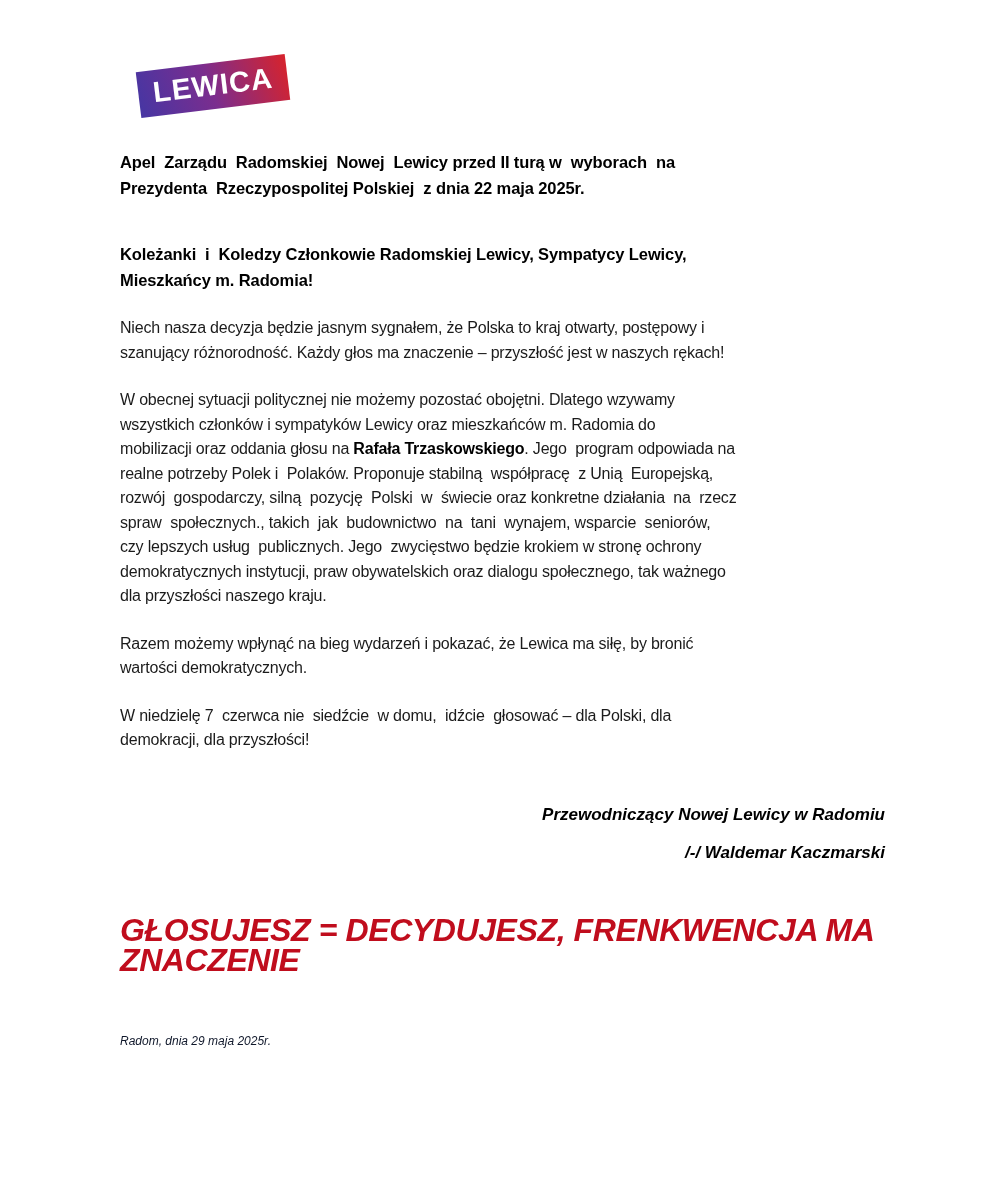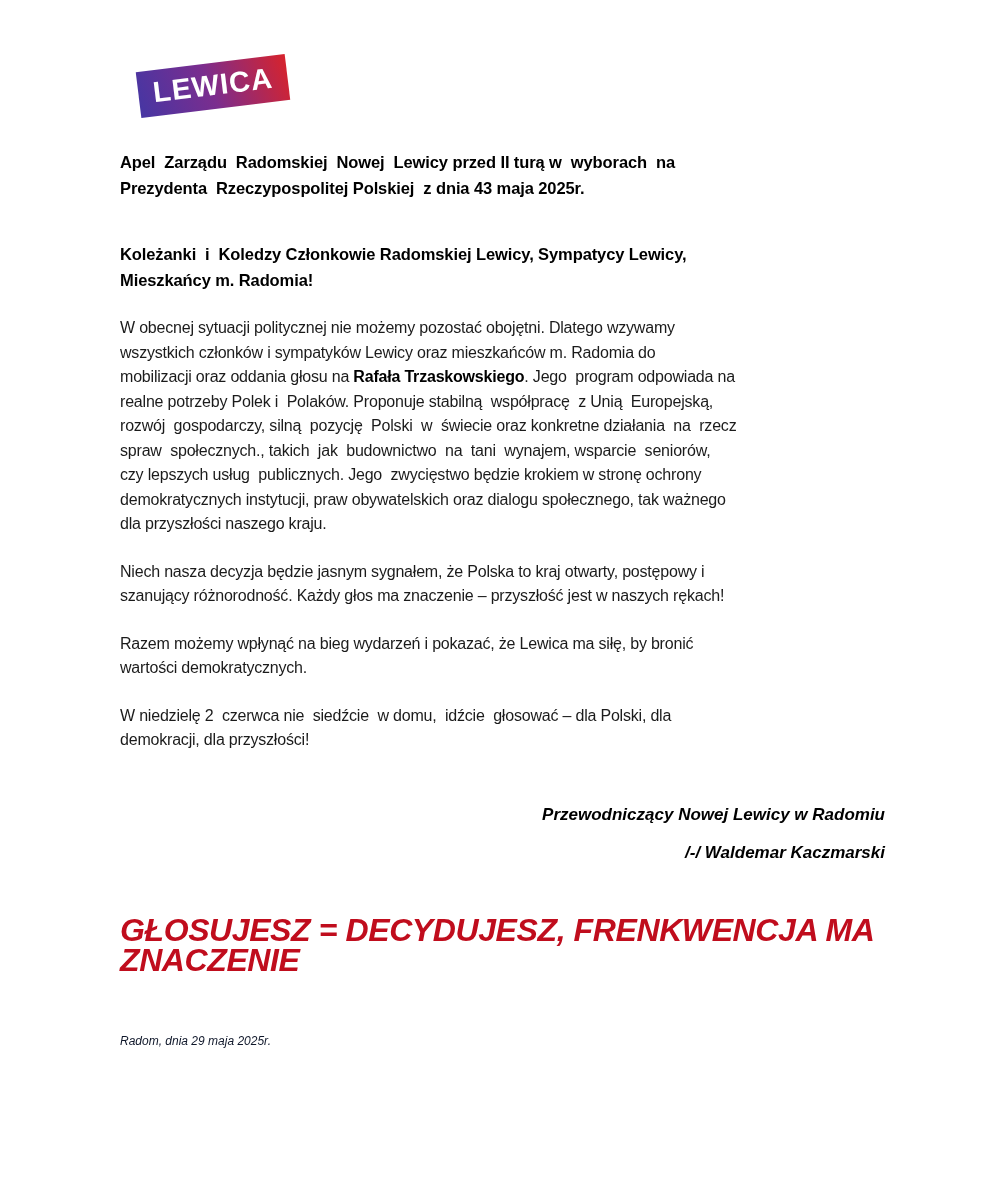--- a/index.html
+++ b/index.html
@@ -93,43 +93,43 @@
 </head>
 <body>
 
 <div class="page">
 
   <div class="logo" style="background: linear-gradient(75deg, rgb(70, 54, 163) 0%, rgb(123, 45, 142) 48%, rgb(215, 35, 44) 100%);">
     <span class="logo-text">LEWICA</span>
   </div>
 
   <div class="heading pre">Apel  Zarządu  Radomskiej  Nowej  Lewicy przed II turą w  wyborach  na
-Prezydenta  Rzeczypospolitej Polskiej  z dnia 43 maja 2025r.</div>
+Prezydenta  Rzeczypospolitej Polskiej  z dnia 22 maja 2025r.</div>
 
   <div class="salutation pre">Koleżanki  i  Koledzy Członkowie Radomskiej Lewicy, Sympatycy Lewicy,
 Mieszkańcy m. Radomia!</div>
 
+
+  <p class="para pre">Niech nasza decyzja będzie jasnym sygnałem, że Polska to kraj otwarty, postępowy i
+szanujący różnorodność. Każdy głos ma znaczenie – przyszłość jest w naszych rękach!</p>
 
   <p class="para pre"><span>W obecnej sytuacji politycznej nie możemy pozostać obojętni. Dlatego wzywamy
 wszystkich członków i sympatyków Lewicy oraz mieszkańców m. Radomia do
 mobilizacji oraz oddania głosu na </span><b>Rafała Trzaskowskiego</b><span>. Jego  program odpowiada na
 realne potrzeby Polek i  Polaków. Proponuje stabilną  współpracę  z Unią  Europejską,
 rozwój  gospodarczy, silną  pozycję  Polski  w  świecie oraz konkretne działania  na  rzecz
 spraw  społecznych., takich  jak  budownictwo  na  tani  wynajem, wsparcie  seniorów,
 czy lepszych usług  publicznych. Jego  zwycięstwo będzie krokiem w stronę ochrony
 demokratycznych instytucji, praw obywatelskich oraz dialogu społecznego, tak ważnego
 dla przyszłości naszego kraju.</span></p>
 
-  <p class="para pre">Niech nasza decyzja będzie jasnym sygnałem, że Polska to kraj otwarty, postępowy i
-szanujący różnorodność. Każdy głos ma znaczenie – przyszłość jest w naszych rękach!</p>
-
   <p class="para pre">Razem możemy wpłynąć na bieg wydarzeń i pokazać, że Lewica ma siłę, by bronić
 wartości demokratycznych.</p>
 
-  <p class="para pre">W niedzielę 2  czerwca nie  siedźcie  w domu,  idźcie  głosować – dla Polski, dla
+  <p class="para pre">W niedzielę 7  czerwca nie  siedźcie  w domu,  idźcie  głosować – dla Polski, dla
 demokracji, dla przyszłości!</p>
 
   <div class="signature">
     <p class="sig-role">Przewodniczący Nowej Lewicy w Radomiu</p>
     <p class="sig-name">/-/ Waldemar Kaczmarski</p>
   </div>
 
   <div class="slogan" style="color: rgb(192, 13, 29);">GŁOSUJESZ = DECYDUJESZ, FRENKWENCJA MA ZNACZENIE</div>
 
   <div class="date-line">Radom, dnia 29 maja 2025r.</div>

